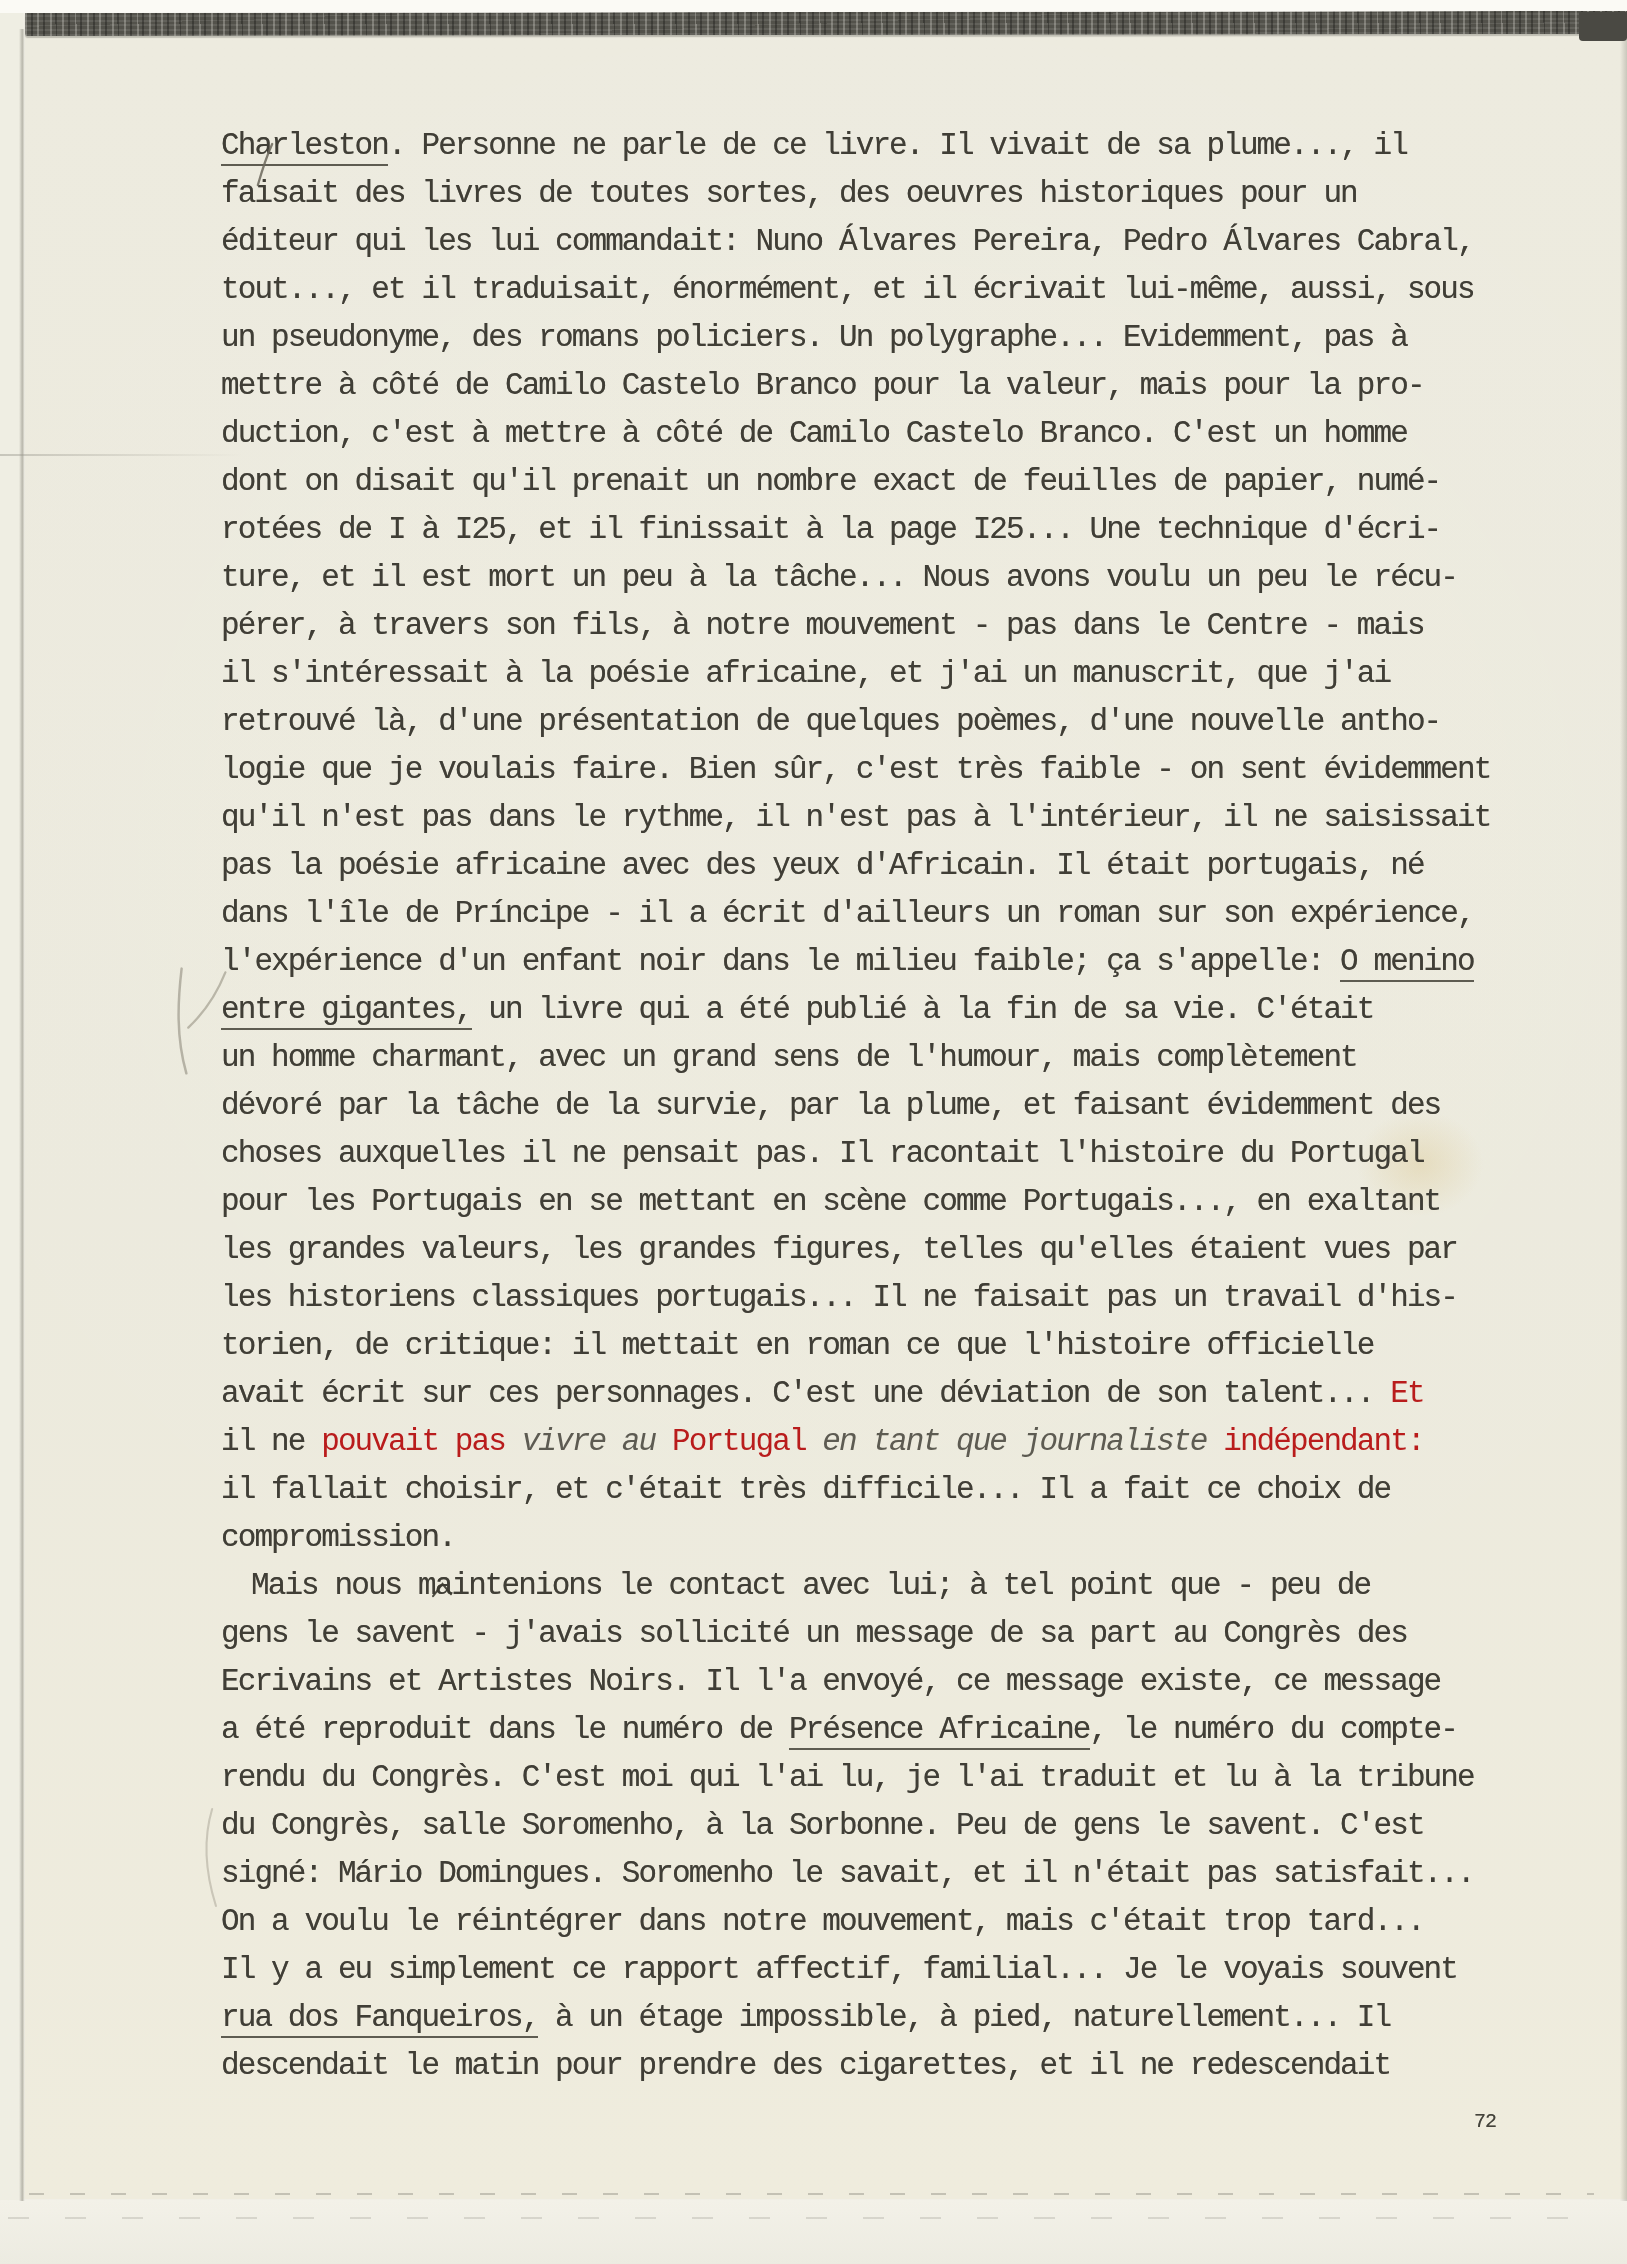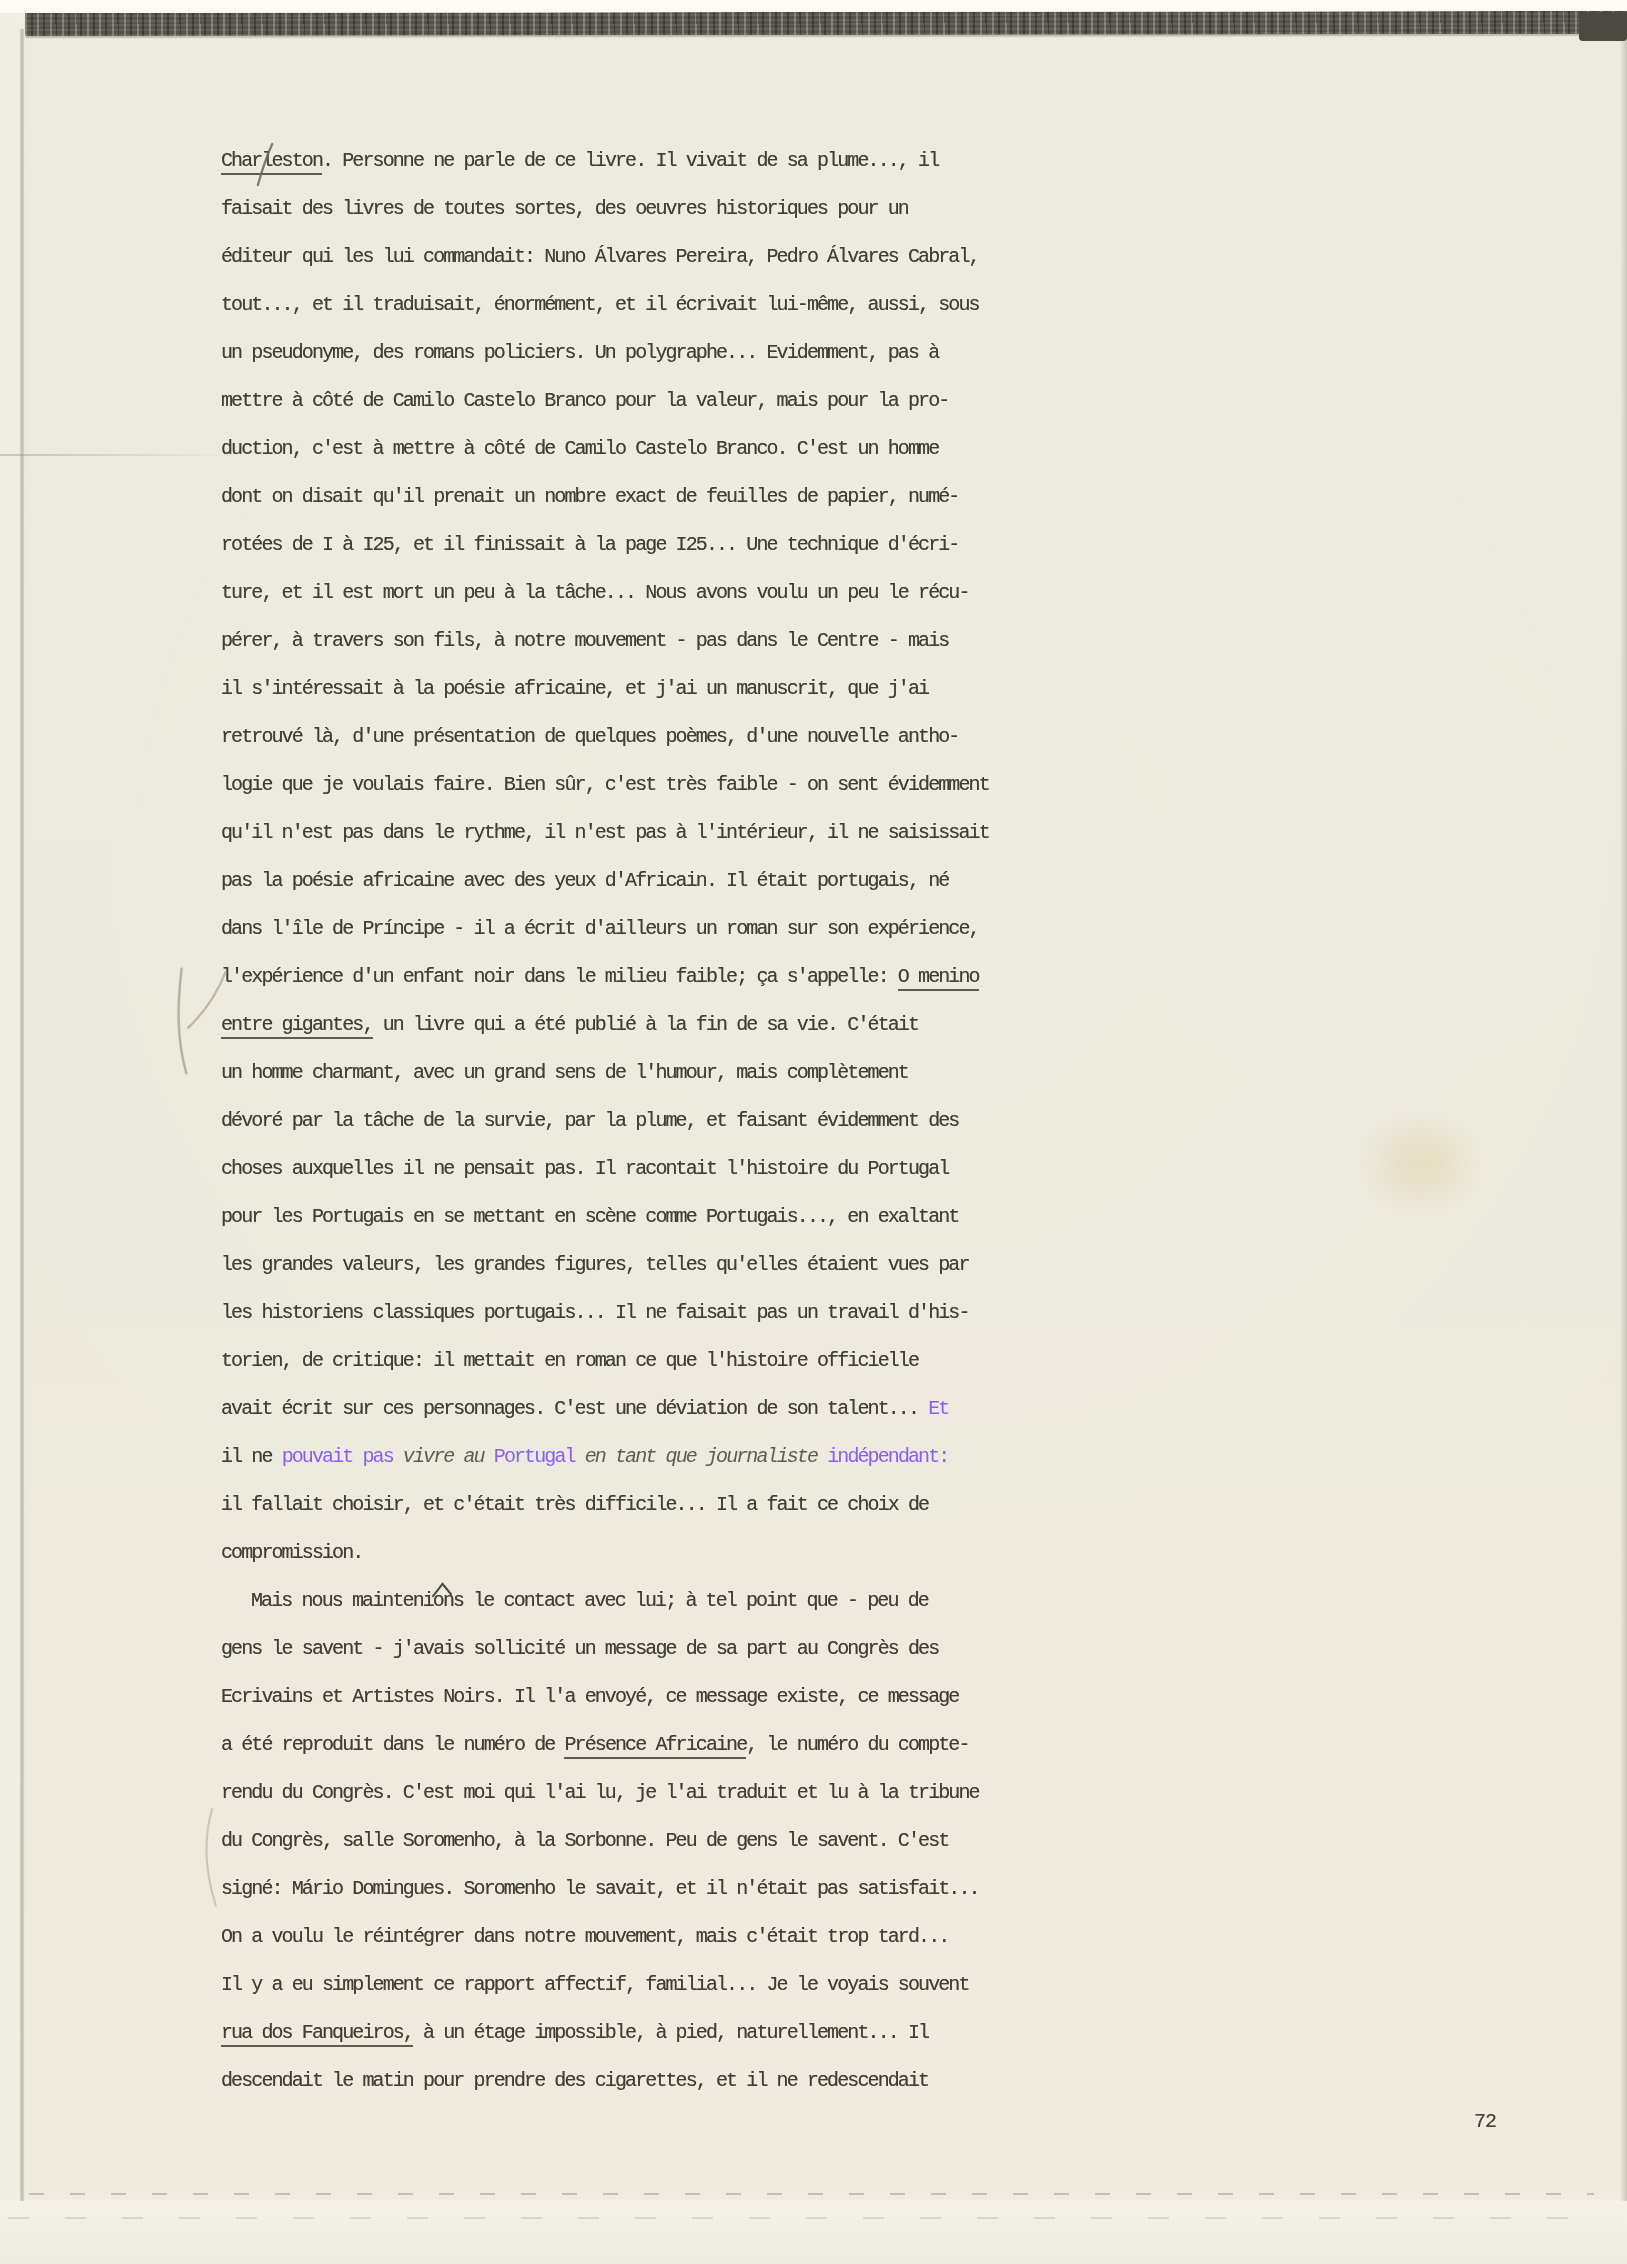--- a/index.html
+++ b/index.html
@@ -36,28 +36,28 @@
     border-radius:0 0 2.9px 2.9px;
     transform:rotate(-0.08deg);
     box-shadow:0 1.9px 1px rgba(83,82,75,.3);
   }
   .binding-band-endcap{
     position:absolute;right:0;top:12.4px;width:48px;height:28.5px;z-index:6;
     background:#4a4943;border-radius:0 0 3.8px 3.8px;
   }
   
   .text{
-    position:absolute;left:221px;top:137px;width:1360px;z-index:7;
-    font-size:20px;letter-spacing:-1.9px;line-height:48px;
+    position:absolute;left:221px;top:122px;width:1360px;z-index:7;
+    font-size:31px;letter-spacing:-1.9px;line-height:48px;
     color:#403e36;
   }
   .line{white-space:pre;text-shadow:0 0 0.6px rgba(55,53,45,.55);}
   .line.indent{padding-left:30px;}
   .u{border-bottom:2.3px solid rgba(62,60,50,.82);padding-bottom:1px;}
-  .f{color:#8b5cf6;text-shadow:none;}
+  .f{color:#b91c1c;text-shadow:none;}
   .m{color:#5d5b52;text-shadow:none;font-style:italic;}
   .pageno{
     position:absolute;left:1474px;top:2110px;z-index:7;
     font-size:20px;letter-spacing:-1px;color:#44433b;
     text-shadow:0 0 0.6px rgba(55,53,45,.5);
   }
   
   .stain{
     position:absolute;left:1332px;top:1090px;width:176px;height:147px;z-index:4;border-radius:50%;
     background:radial-gradient(closest-side, rgba(213,187,118,.30), rgba(213,187,118,0) 72%);

